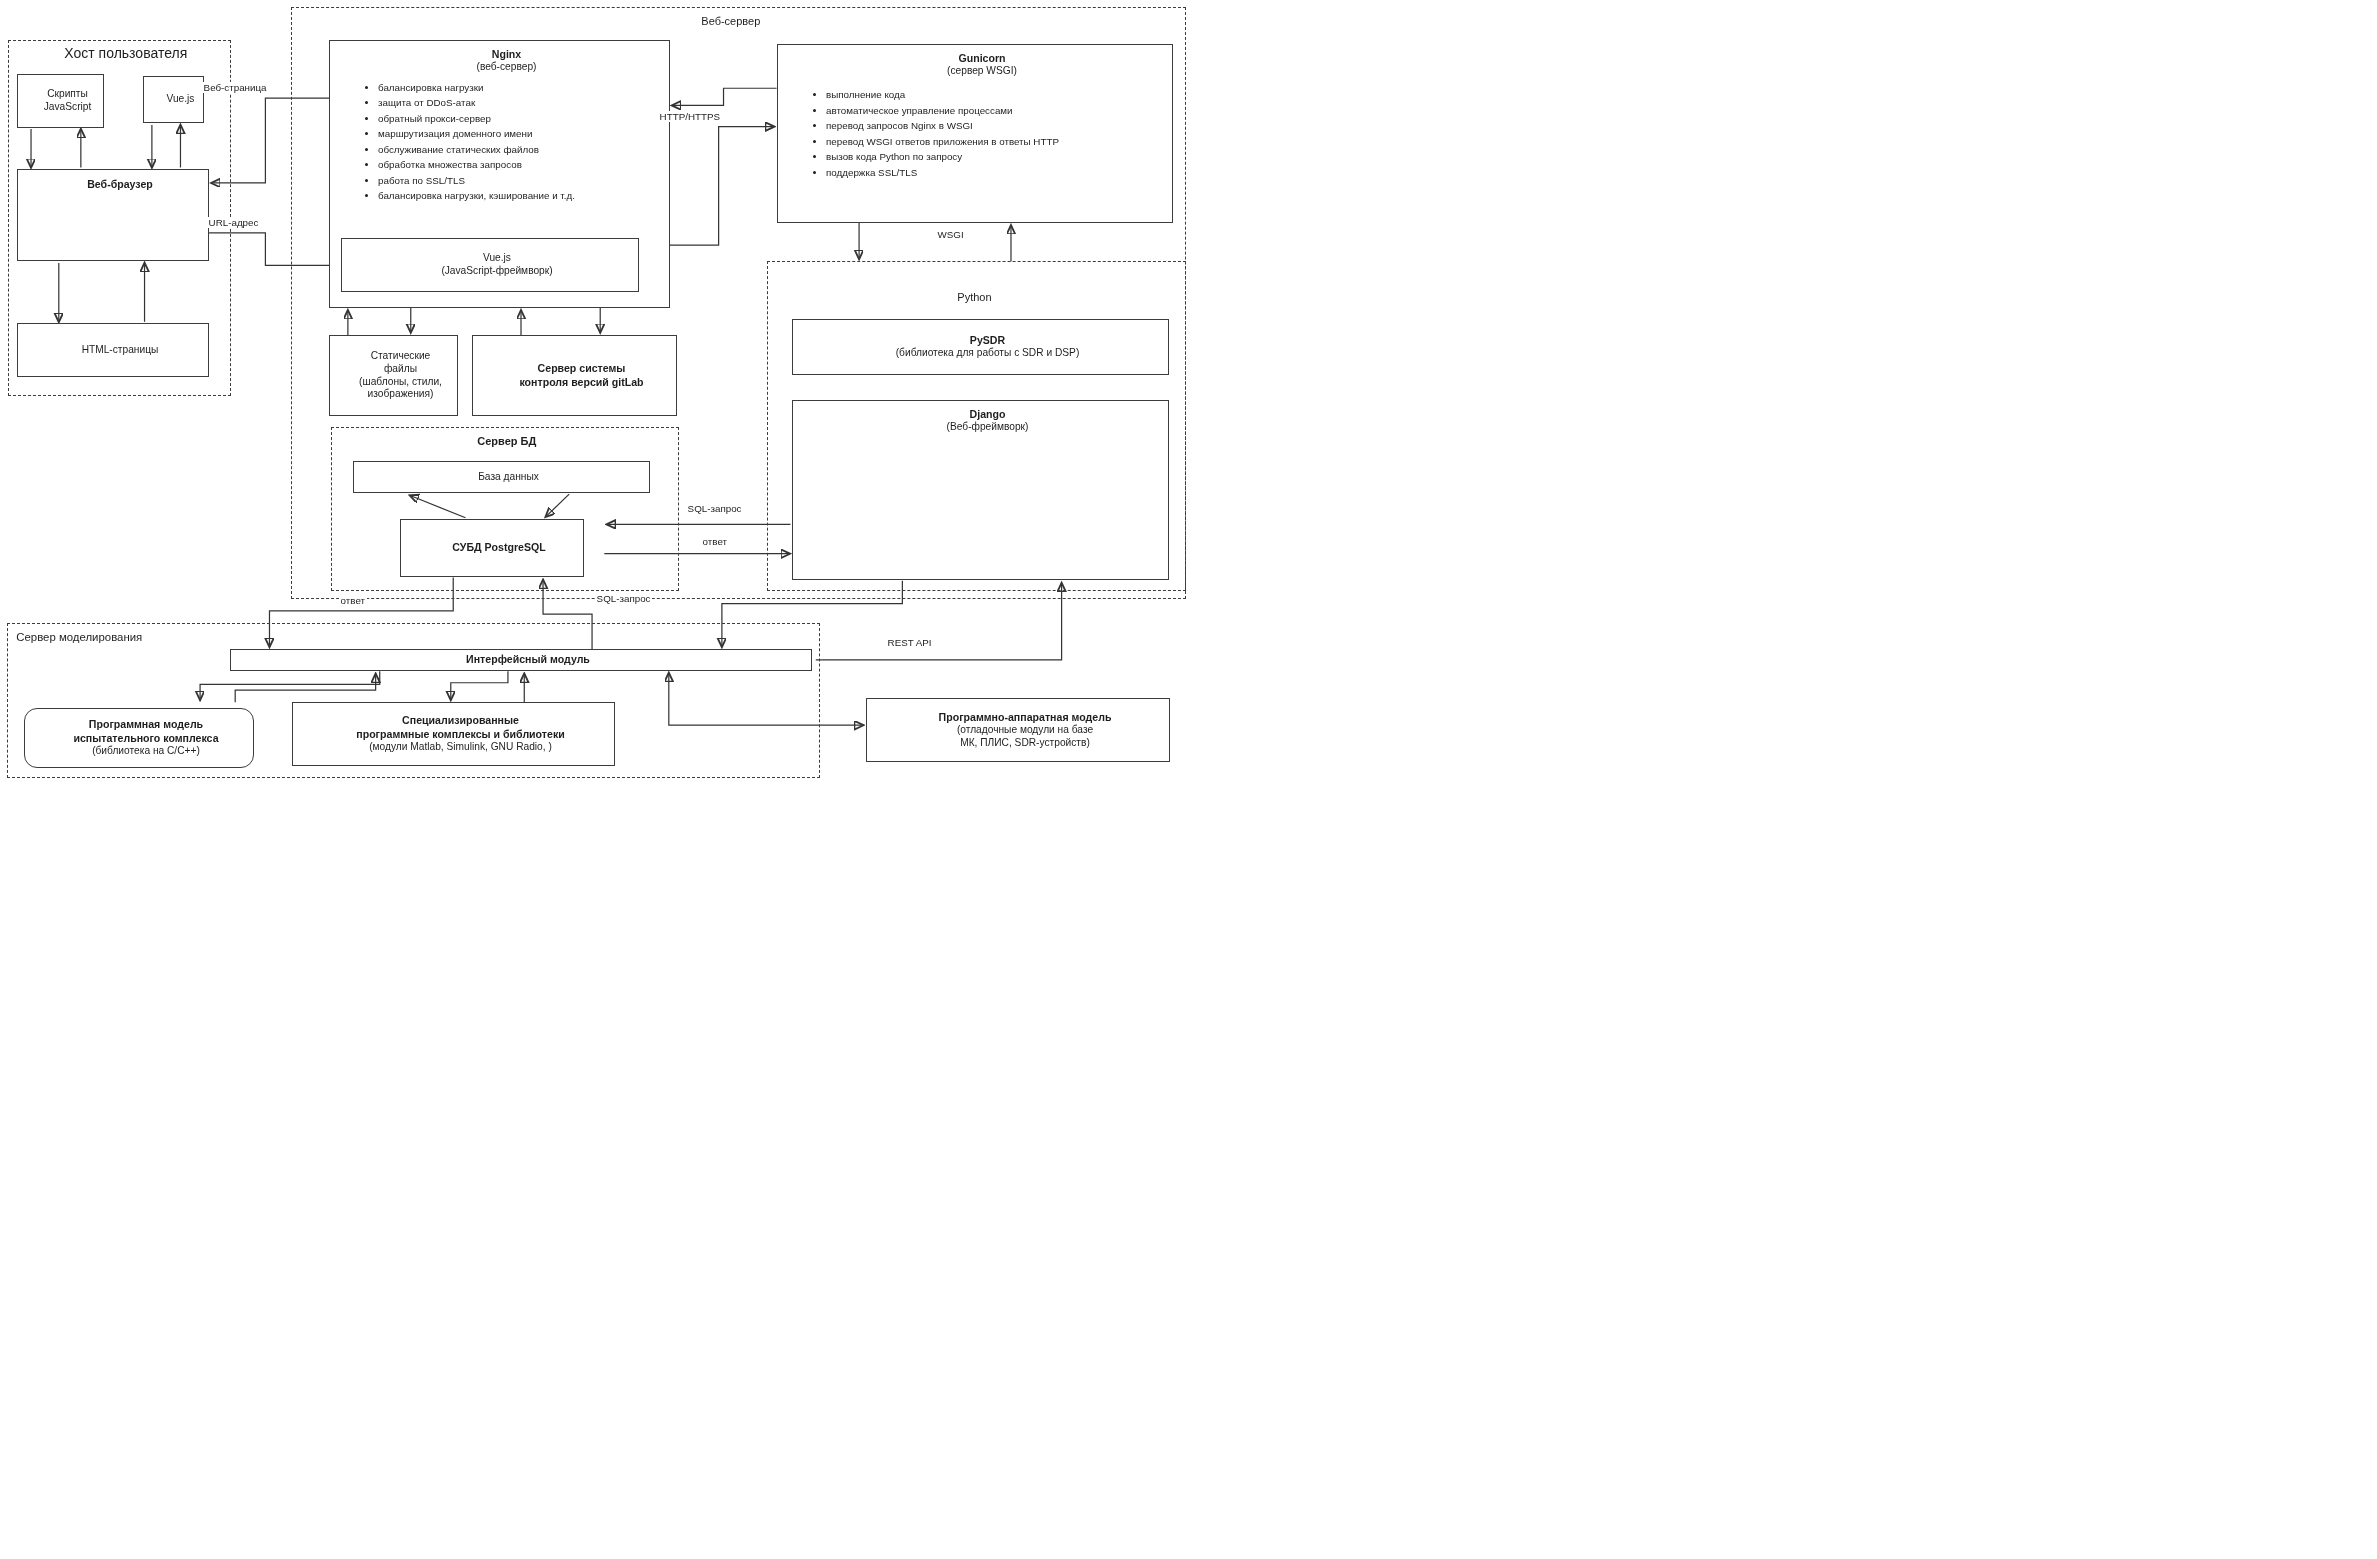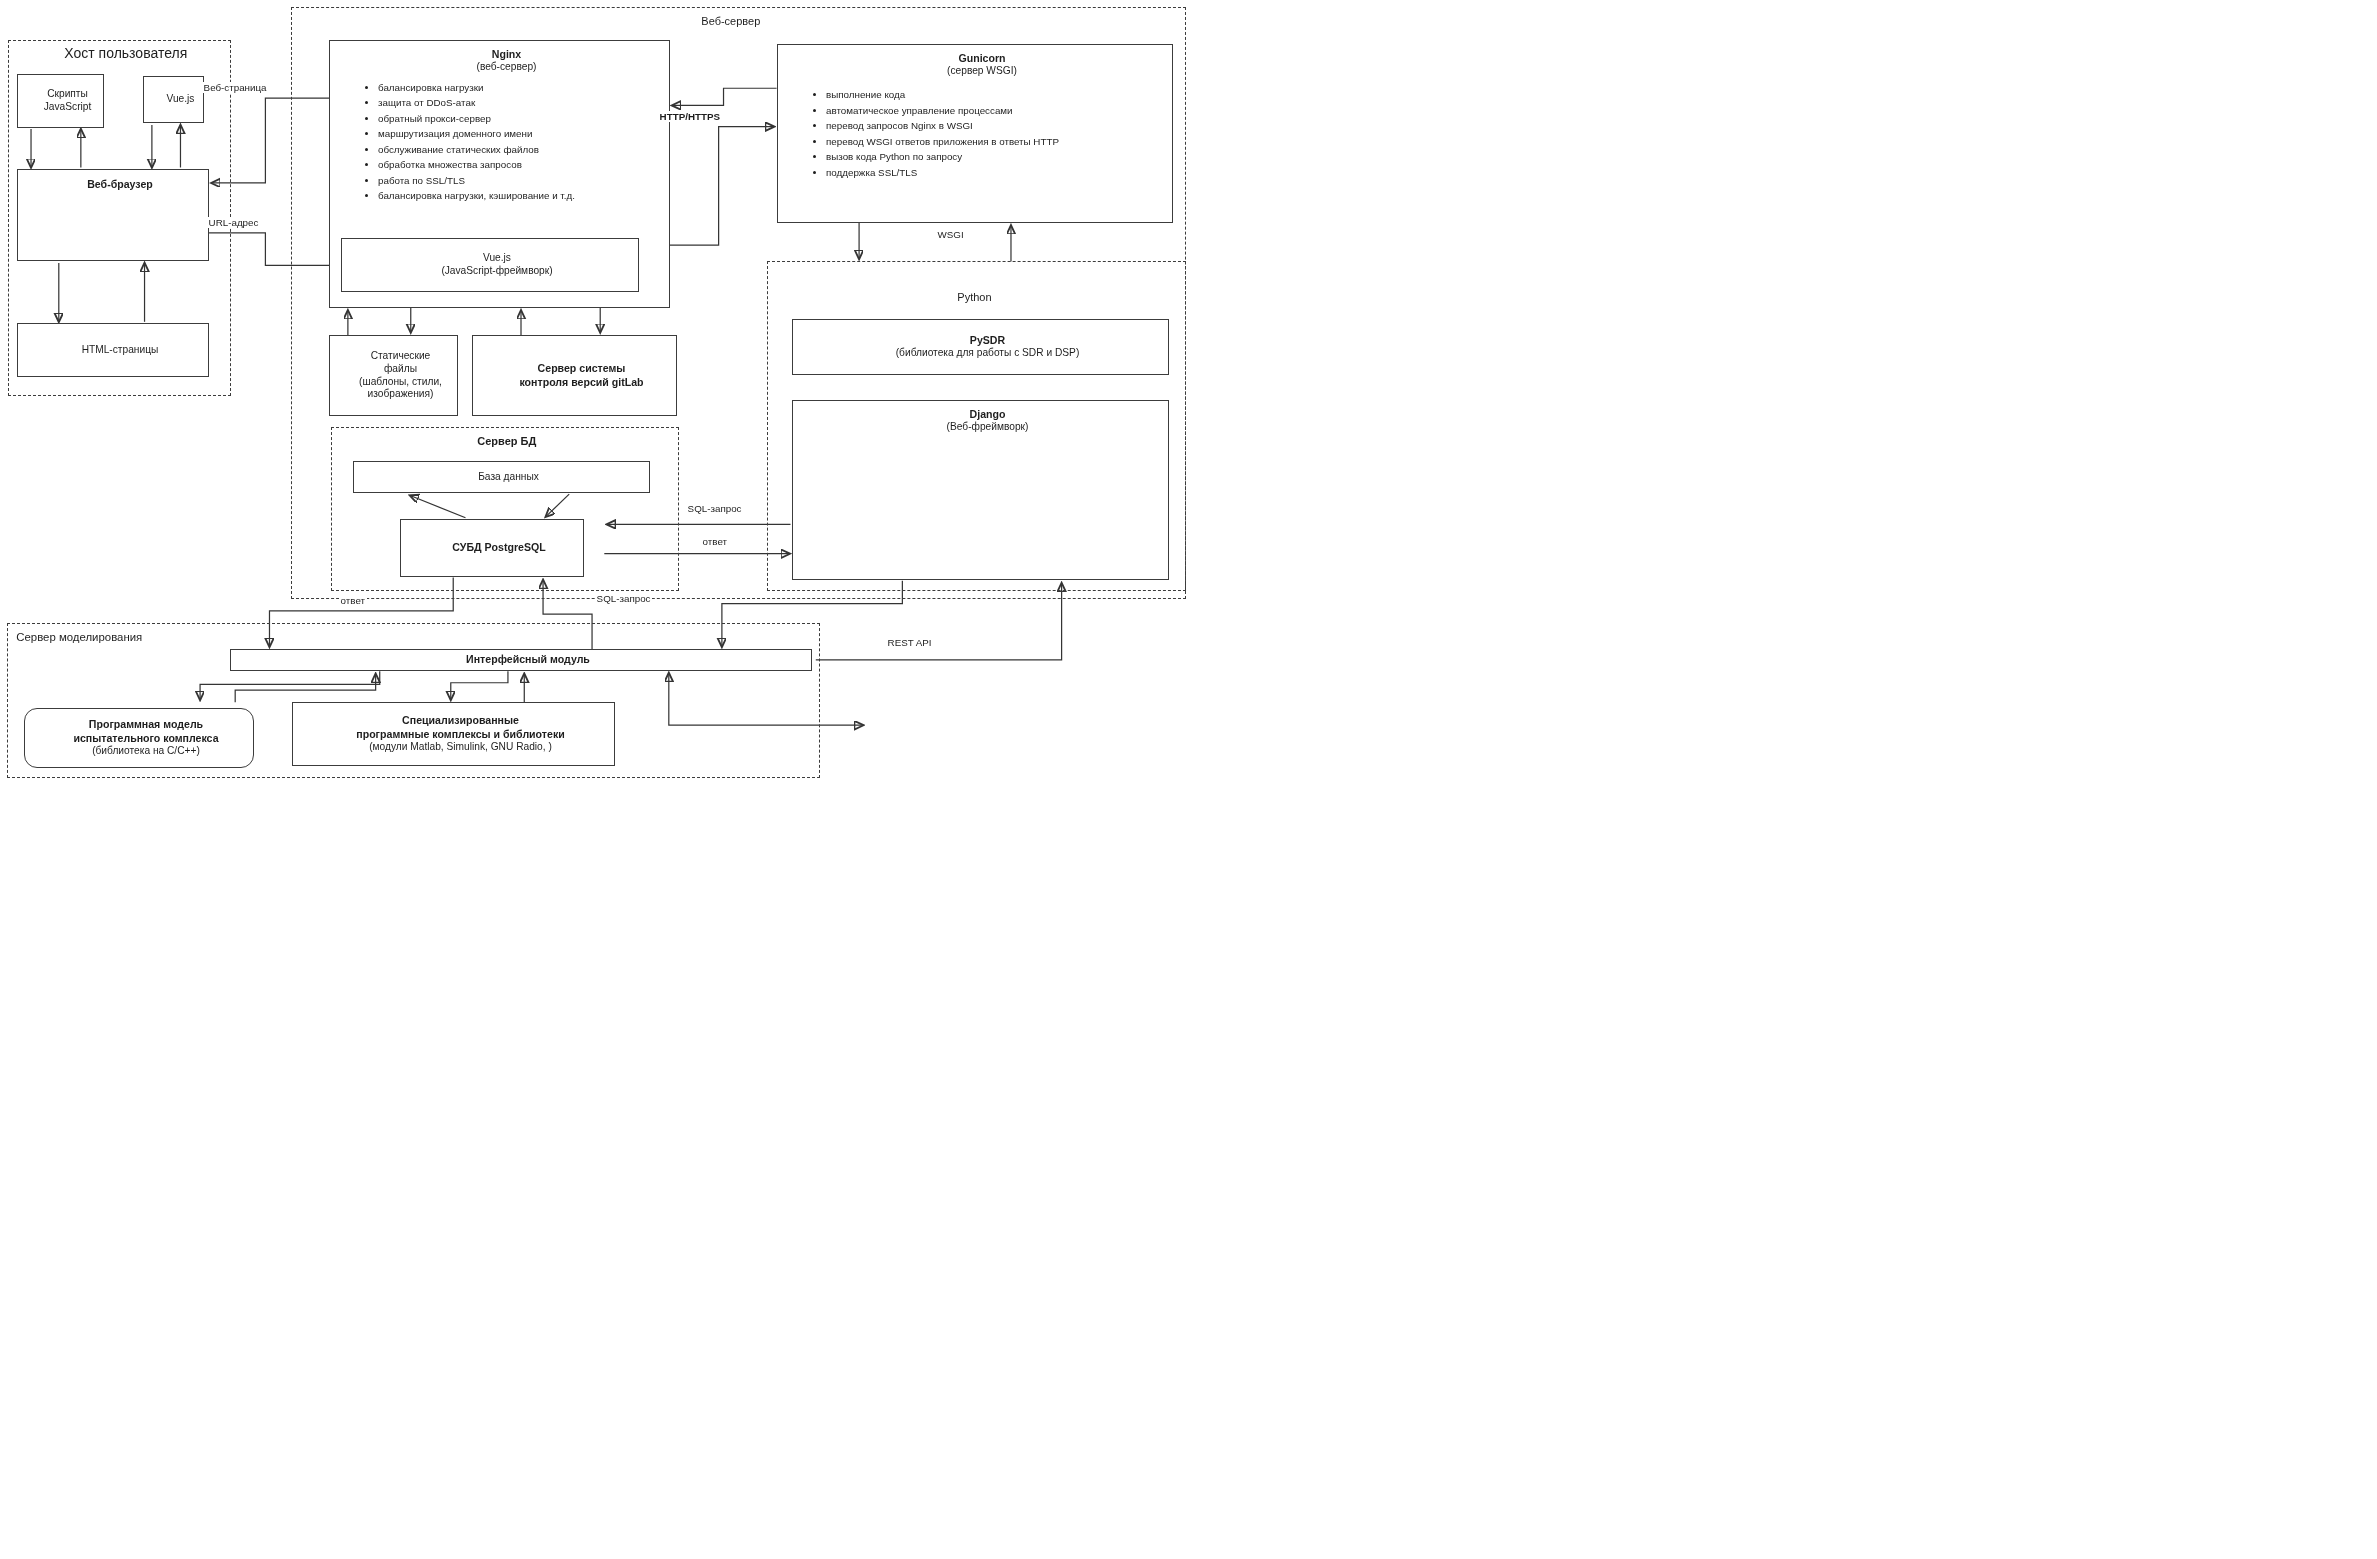--- a/index.html
+++ b/index.html
@@ -176,24 +176,31 @@
       <div class="subtitle">(библиотека на C/C++)</div>
     </div>
   </div>
   <div class="box" style="left:292px;top:702px;width:323px;height:64px;">
     <div class="centered">
       <div class="title pre">Специализированные
 программные комплексы и библиотеки</div>
       <div class="subtitle">(модули Matlab, Simulink, GNU  Radio, )</div>
     </div>
   </div>
+  <div class="box" style="left:866px;top:698px;width:304px;height:64px;">
+    <div class="centered">
+      <div class="title">Программно-аппаратная модель</div>
+      <div class="subtitle pre">(отладочные модули на базе
+МК, ПЛИС, SDR-устройств)</div>
+    </div>
+  </div>
 
   <div class="edge-label" style="left:202px;top:82px;">Веб-страница</div>
   <div class="edge-label" style="left:207px;top:217px;">URL-адрес</div>
-  <div class="edge-label" style="left:658px;top:111px;font-weight:bold;">HTTP/HTTPS</div>
+  <div class="edge-label" style="left:658px;top:111px;font-weight:normal;">HTTP/HTTPS</div>
   <div class="edge-label" style="left:936px;top:229px;">WSGI</div>
   <div class="edge-label" style="left:686px;top:503px;">SQL-запрос</div>
   <div class="edge-label" style="left:701px;top:536px;">ответ</div>
   <div class="edge-label" style="left:339px;top:595px;">ответ</div>
   <div class="edge-label" style="left:595px;top:593px;">SQL-запрос</div>
   <div class="edge-label" style="left:886px;top:637px;">REST API</div>
 
 </div>
 
 

